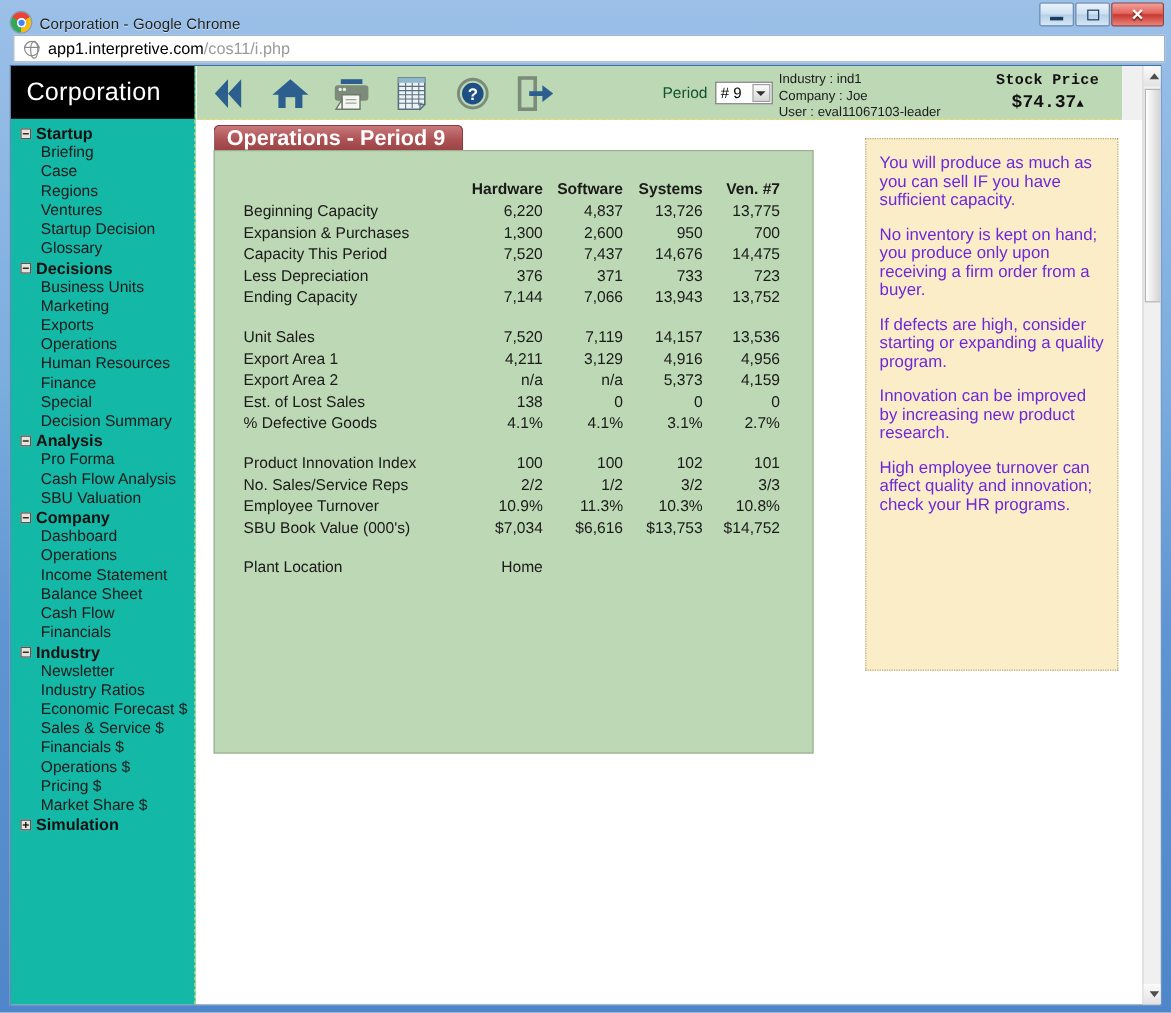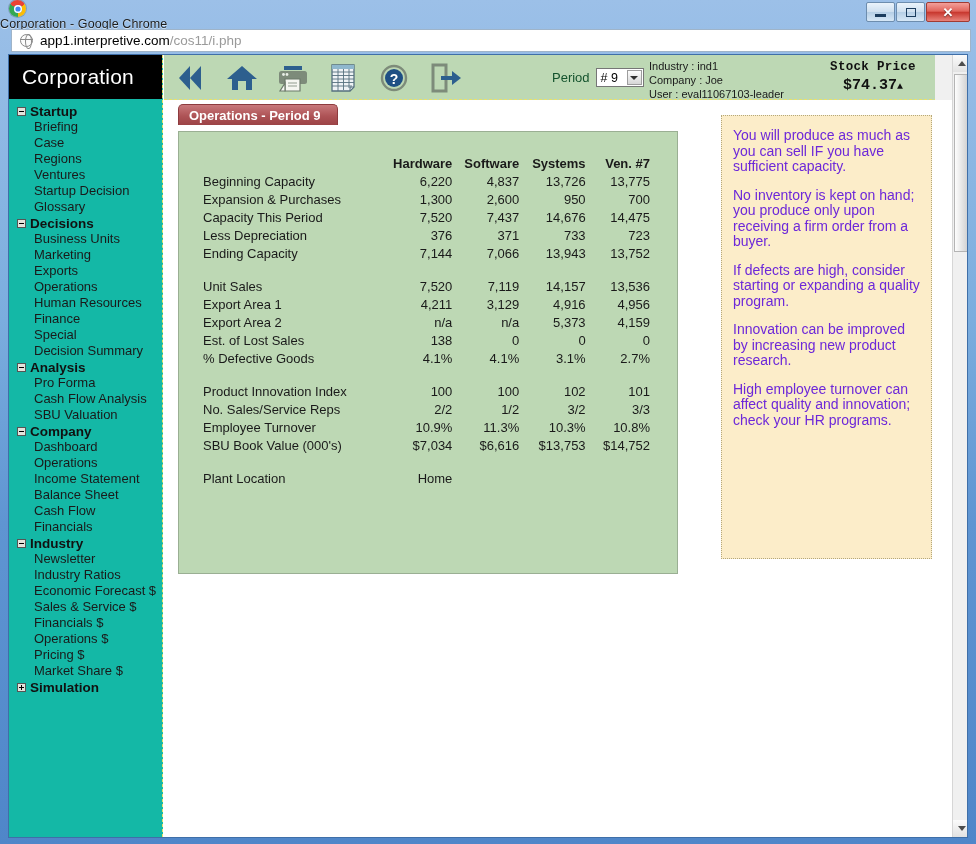--- a/index.html
+++ b/index.html
@@ -15,21 +15,21 @@
   #window {
     position: relative;
     width: 976px; height: 844px;
     background: linear-gradient(to bottom, #9cc0e8 0%, #7badde 38%, #5f95d2 62%, #4f86c9 100%);
     padding: 0;
   }
 
   
   #titlebar {
     position: absolute; left: 0; top: 0; width: 976px; height: 27px;
-    display: flex; align-items: flex-start; flex-direction: column;
+    display: flex; align-items: flex-end;
   }
   #chrome-logo {
     width: 17px; height: 17px; margin-left: 9px; margin-right: 7px;
     border-radius: 50%;
     background:
       conic-gradient(from -60deg, #ea4335 0deg 120deg, #fbbc05 120deg 240deg, #34a853 240deg 360deg);
     position: relative; flex: none;
     box-shadow: 0 0 0 1px rgba(0,0,0,.18);
   }
   #chrome-logo::after {
@@ -192,26 +192,26 @@
   #stock-value .up { font-size: 10px; }
 
   
   #card-tab {
     position: absolute; left: 14px; top: 49px;
     height: 21px; min-width: 160px; padding: 0 14px 0 10px;
     background: linear-gradient(to bottom,#c8797b 0%, #ae5356 55%, #9c4346 100%);
     border: 1px solid #8d3b3e; border-bottom: none;
     border-radius: 5px 5px 0 0;
     display: flex; align-items: center;
-    color: #ffffff; font-size: 13px; font-weight: bold;
+    color: #ffffff; font-size: 18px; font-weight: bold;
     z-index: 2;
   }
   #card {
-    position: absolute; left: 14px; top: 76px;
-    width: 500px; height: 443px;
+    position: absolute; left: 14px; top: 70px;
+    width: 500px; height: 503px;
     background: #bdd8b4;
     border: 1px solid #9aaf93;
     padding: 22px 26px 0 24px;
   }
   table.ops { width: 100%; border-collapse: collapse; }
   table.ops th, table.ops td {
     font-size: 13px; color: #1a1a1a; padding: 0; height: 18px;
     font-weight: normal; white-space: nowrap;
   }
   table.ops th.rowhead, table.ops td.rowhead { text-align: left; width: 200px; }

